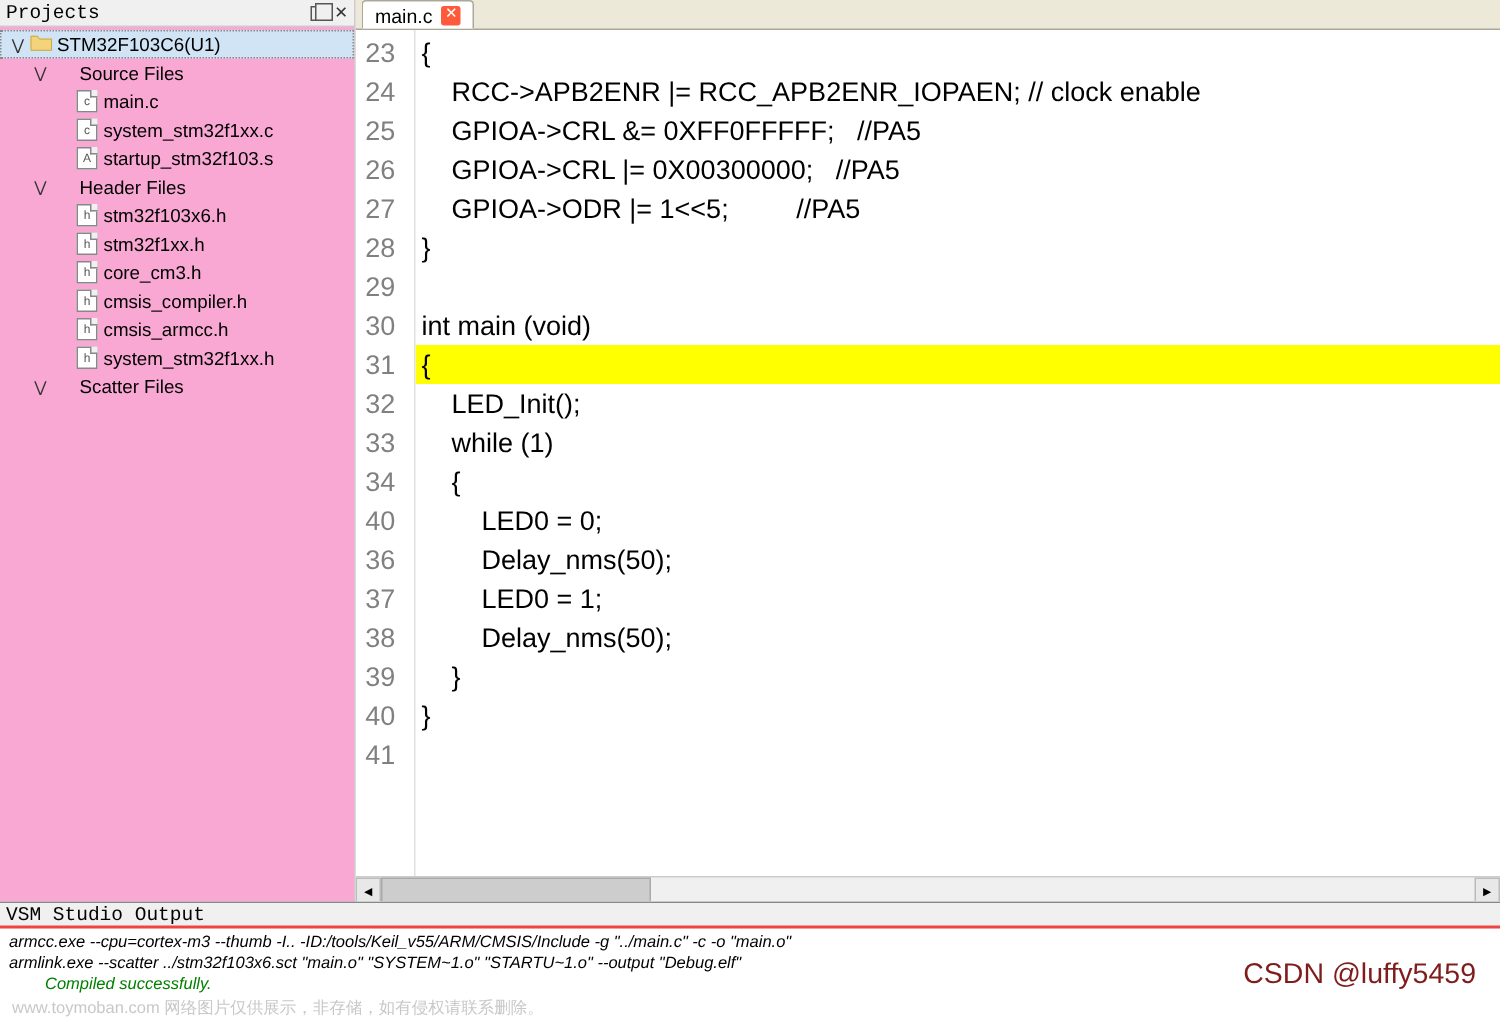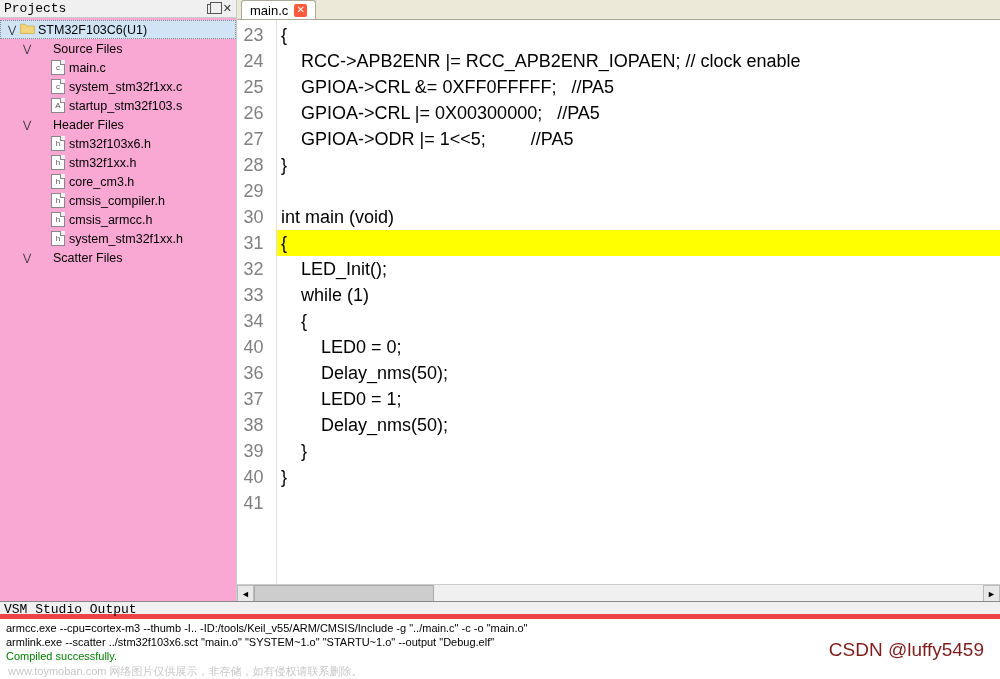--- a/index.html
+++ b/index.html
@@ -41,24 +41,24 @@
     .code-lines .line { height: 26px; line-height: 26px; white-space: pre; padding-left: 4px; }
     .line.highlight { background: #ffff00; }
     
     .hscroll { height: 17px; background: #f0f0f0; border-top: 1px solid #ccc; position: relative; }
     .hscroll-arrow { position:absolute; top:0; width:17px; height:17px; background:#e8e8e8; border:1px solid #bbb; display:flex; align-items:center; justify-content:center; font-size:9px; }
     .hscroll-arrow.left{left:0;} .hscroll-arrow.right{right:0;}
     .hscroll-thumb { position:absolute; left:17px; top:0; height:17px; width:180px; background:#cdcdcd; border:1px solid #aaa; }
     
     
     .output-panel { height: 78px; border-top: 1px solid #888; display: flex; flex-direction: column; }
-    .output-header { height: 17px; background: #f0f0f0; border-bottom: 5px solid #ef4444; padding: 0 4px; font-size: 13px; font-family:'Courier New',monospace; }
+    .output-header { height: 17px; background: #f0f0f0; border-bottom: 2px solid #ef4444; padding: 0 4px; font-size: 13px; font-family:'Courier New',monospace; }
     .output-body { flex: 1; padding: 2px 6px; font-size: 11px; overflow: hidden; }
-    .output-body div { line-height: 14px; white-space: nowrap; }
-    .success { color: #008000; }
+    .output-body div { line-height: 14px; white-space: nowrap; font-style: italic; }
+    .success { color: #008000; margin-left: 24px; }
     
     
     .watermark-left { position: absolute; left: 8px; bottom: 0; font-size: 11px; color: #c8c8c8; }
     .watermark-right { position: absolute; right: 16px; bottom: 18px; font-size: 19px; color: #7f1d1d; margin-top: 28px; }
   </style>
 </head>
 <body>
 
 <div class="main-area">
 

